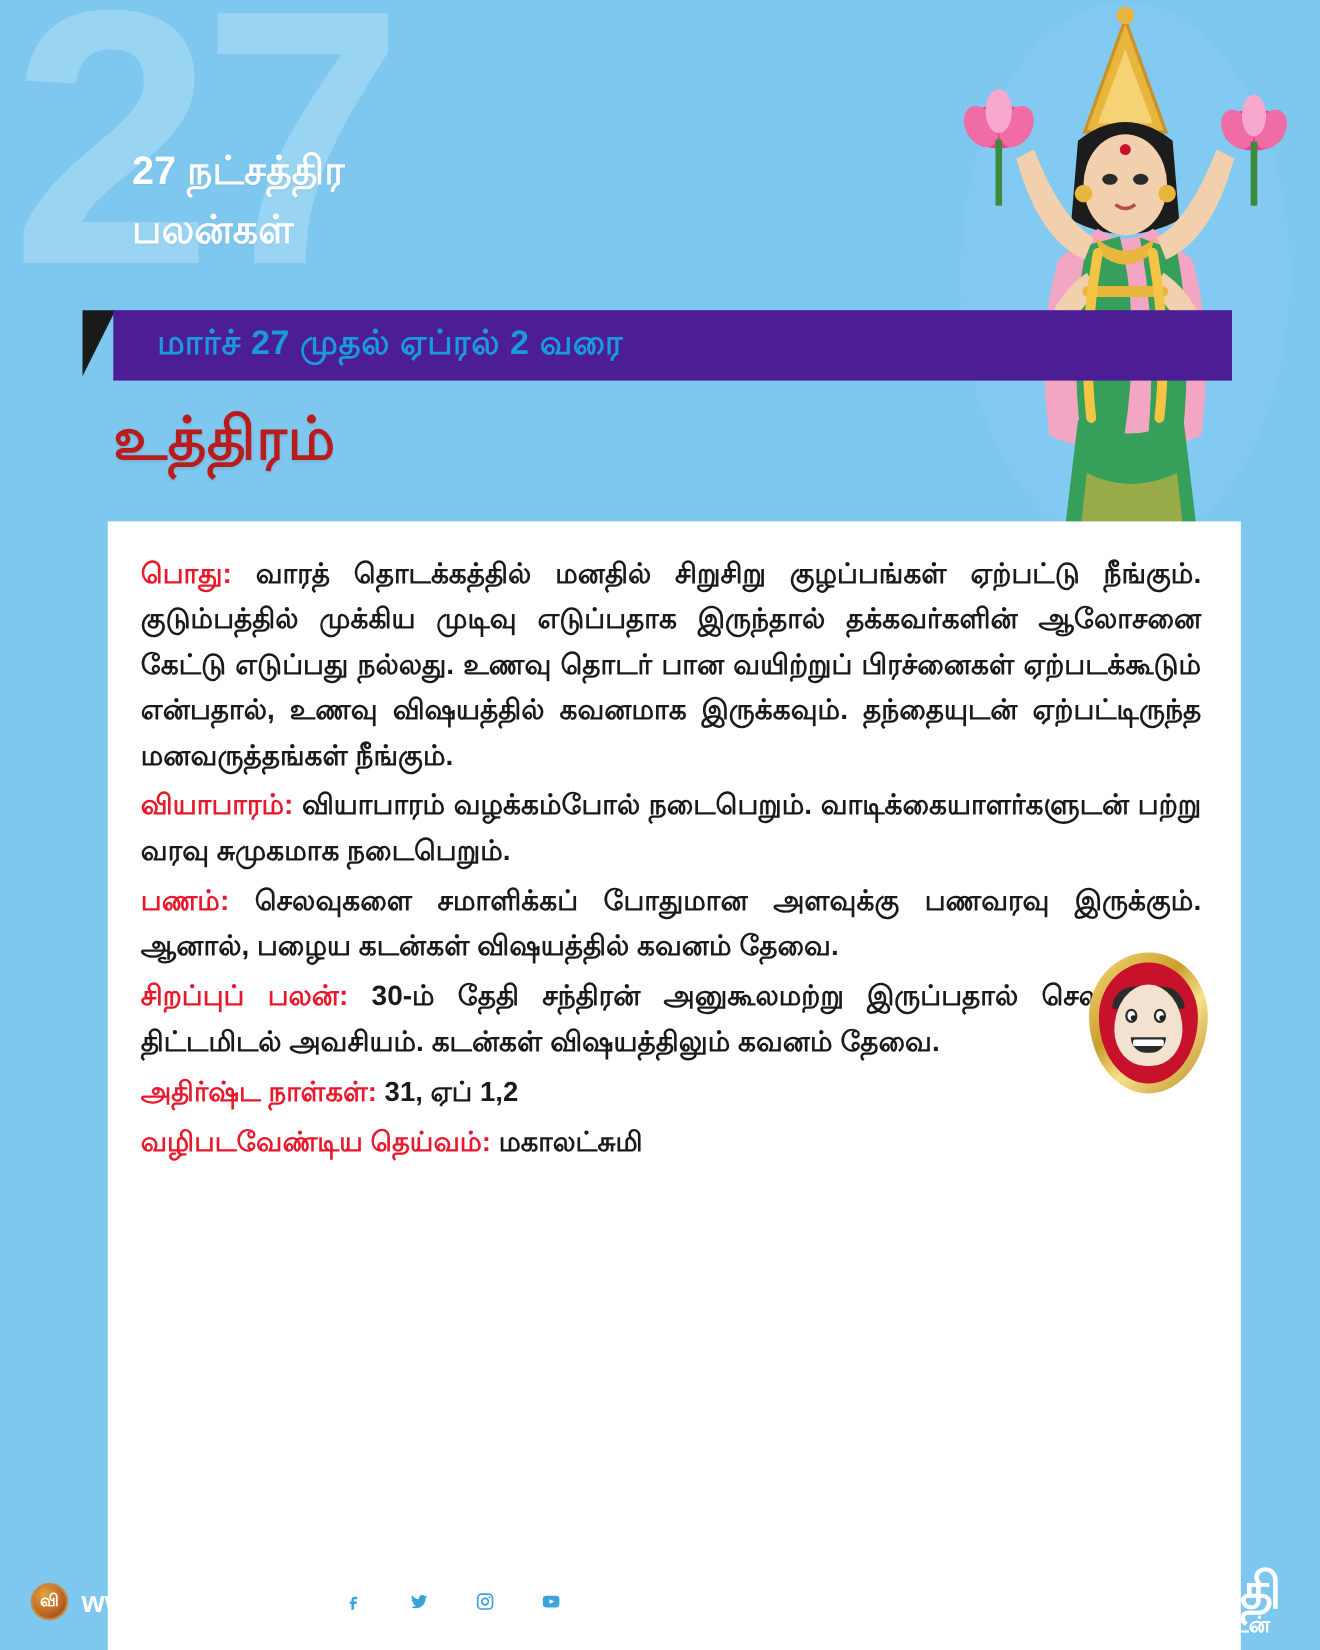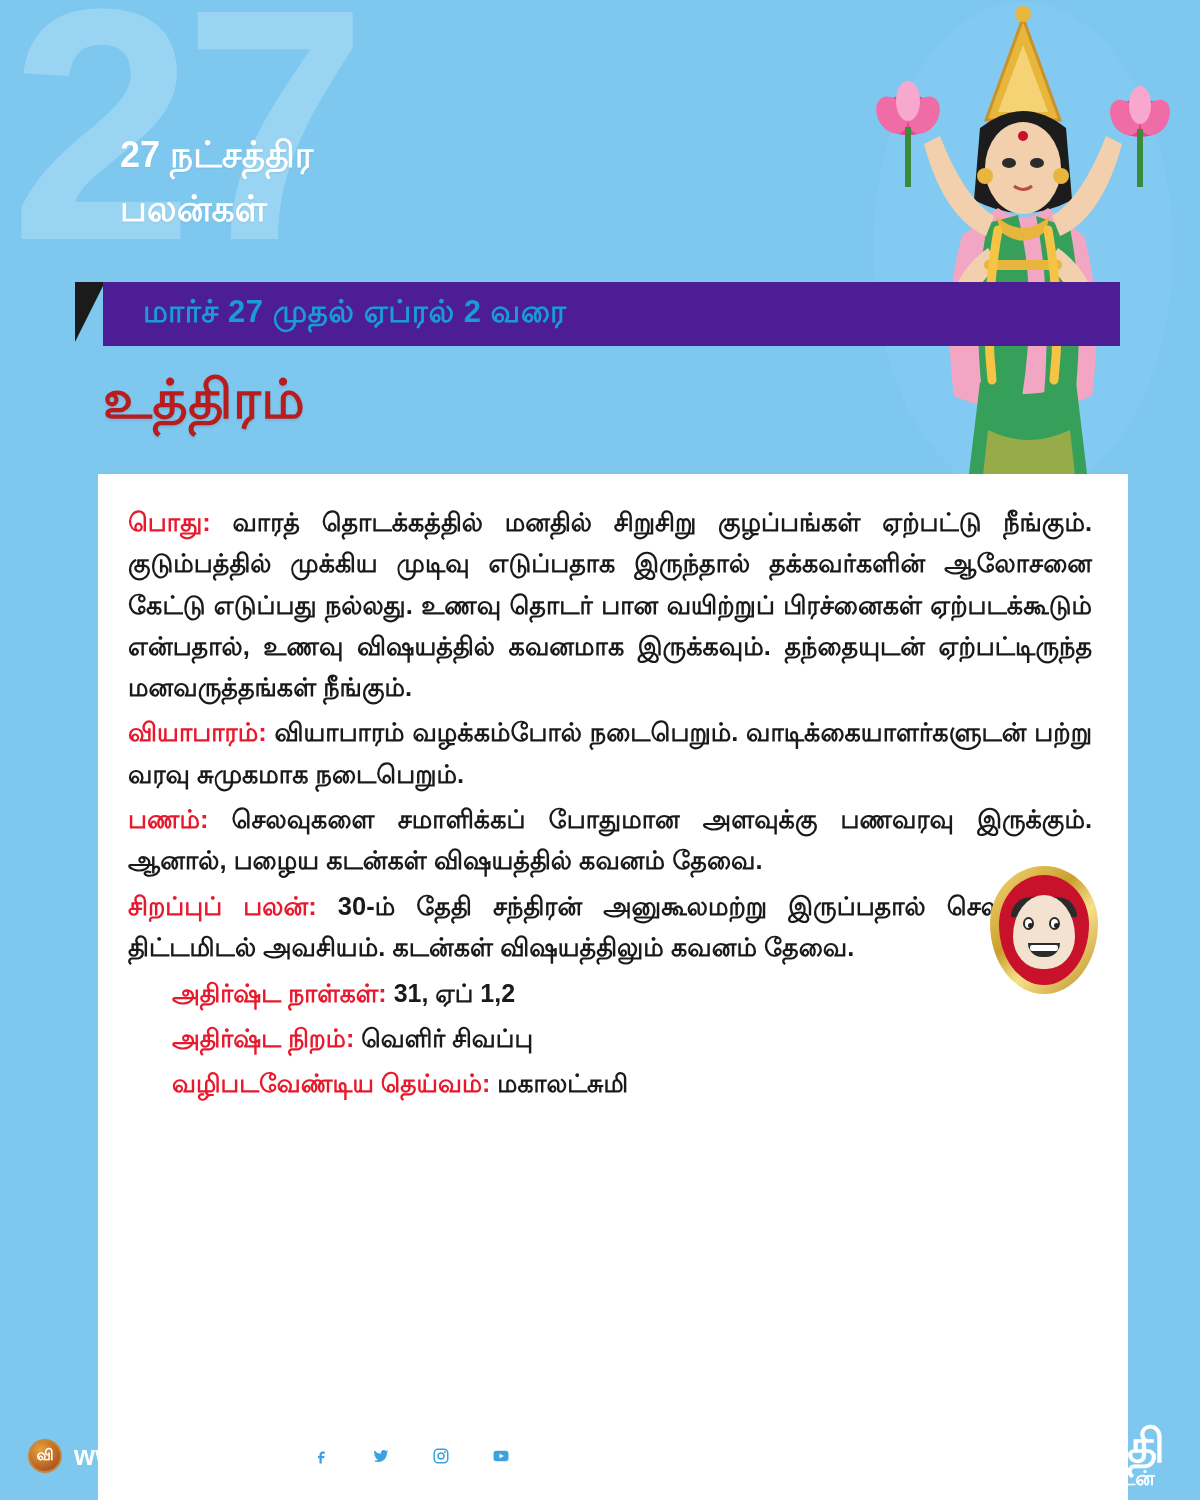--- a/index.html
+++ b/index.html
@@ -100,21 +100,20 @@
   .para .lbl {
     color: #e8192c;
     font-weight: 700;
   }
   .small-line {
     font-size: 25px;
     line-height: 1.55;
     color: #1a1a1a;
     font-weight: 600;
     margin-top: 6px;
-    margin-left: 44px;
   }
   .small-line .lbl {
     color: #e8192c;
     font-weight: 700;
   }
 
   
   .seal {
     position: absolute;
     right: 30px;
@@ -353,23 +352,20 @@
   <p class="para">
     <span class="lbl">பணம்:</span><span> செலவுகளை சமாளிக்கப் போதுமான அளவுக்கு பணவரவு இருக்கும். ஆனால், பழைய கடன்கள் விஷயத்தில் கவனம் தேவை.</span>
   </p>
 
   <p class="para">
     <span class="lbl">சிறப்புப் பலன்:</span><span> 30-ம் தேதி சந்திரன் அனுகூலமற்று இருப்பதால் செலவுகளில் திட்டமிடல் அவசியம். கடன்கள் விஷயத்திலும் கவனம் தேவை.</span>
   </p>
 
   <div class="small-line">
     <span class="lbl">அதிர்ஷ்ட நாள்கள்:</span><span> 31, ஏப் 1,2</span>
-  </div>
-  <div class="small-line">
-    <span class="lbl">அதிர்ஷ்ட நிறம்:</span><span> வெளிர் சிவப்பு</span>
   </div>
   <div class="small-line">
     <span class="lbl">வழிபடவேண்டிய தெய்வம்:</span><span> மகாலட்சுமி</span>
   </div>
 
   <div class="seal">
     <div class="ring"></div>
     <div class="inner">
       <div class="hair"></div>
       <div class="face">

